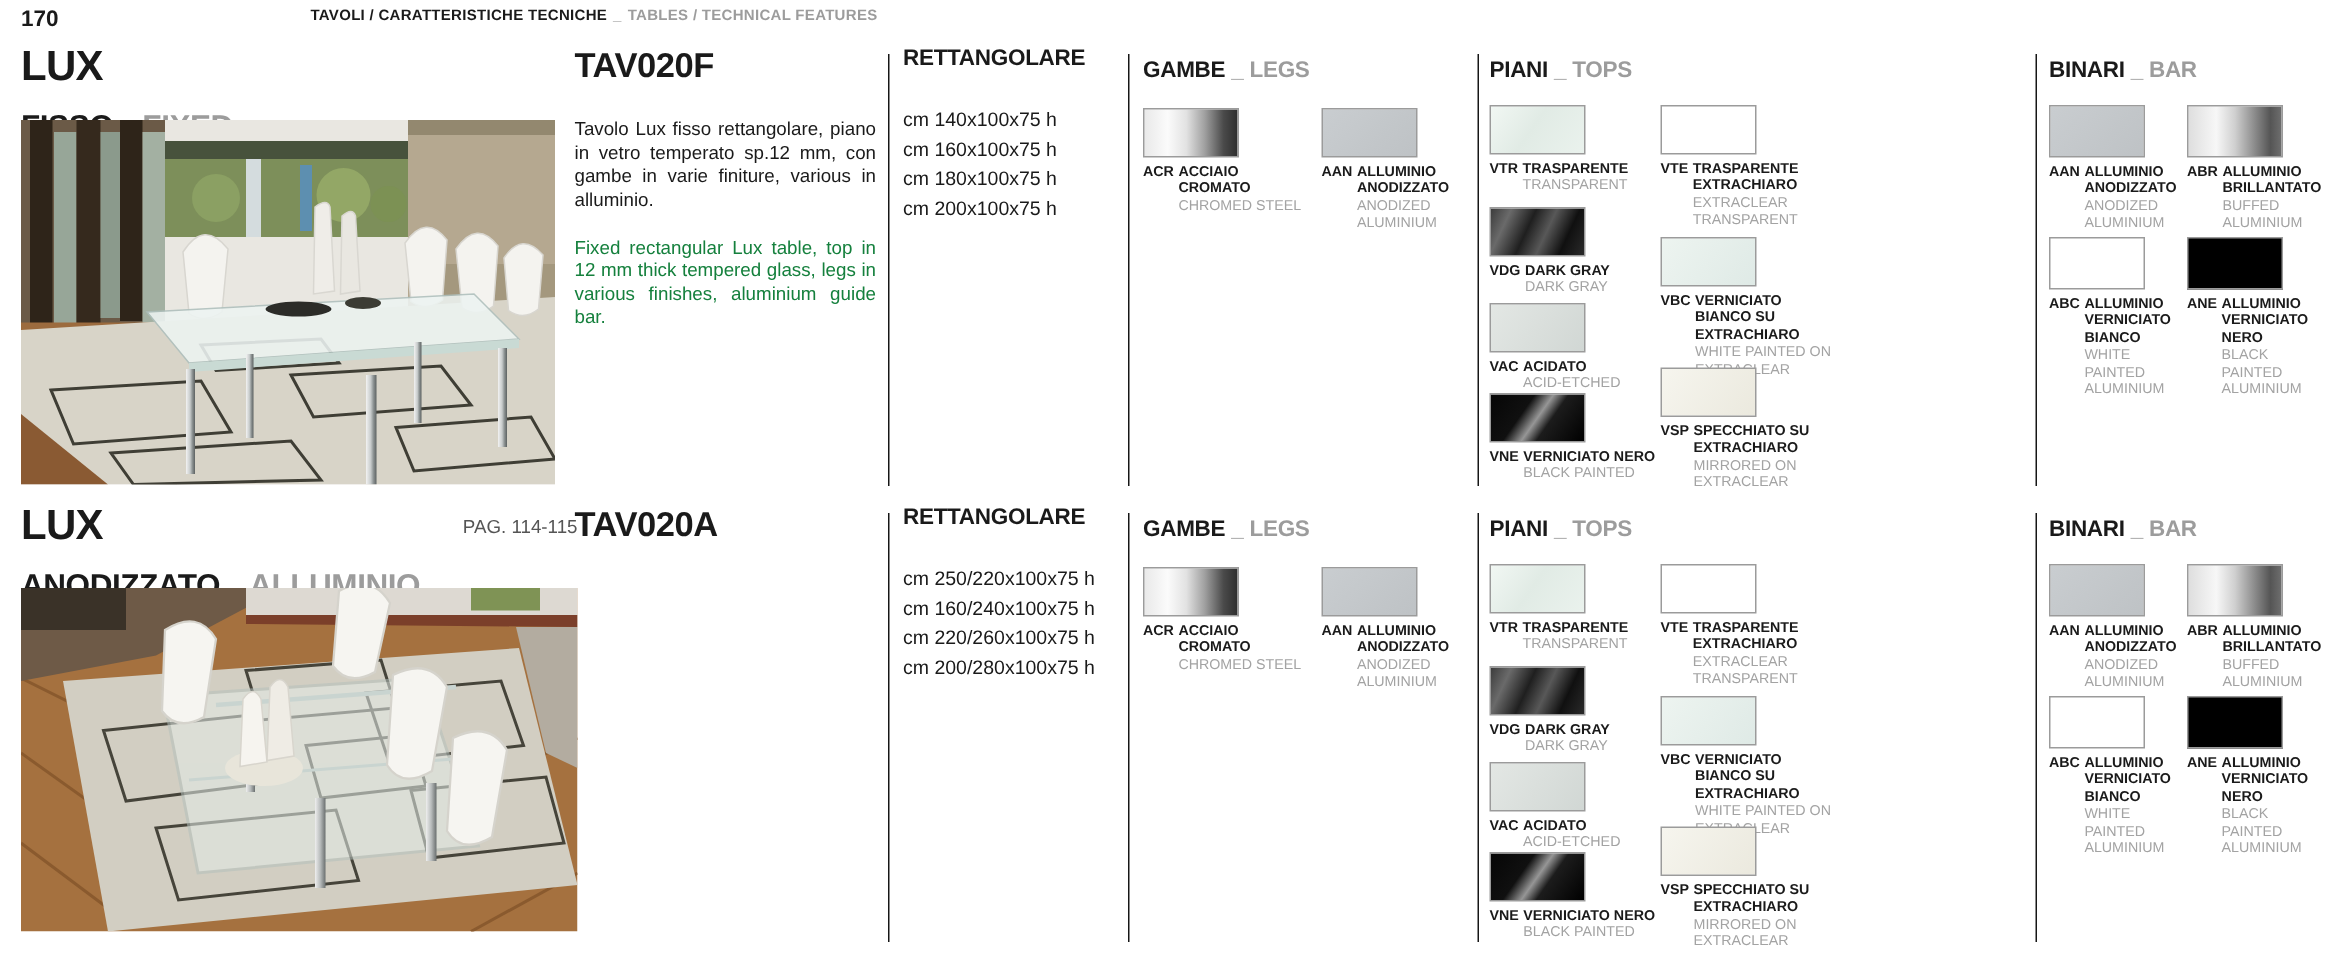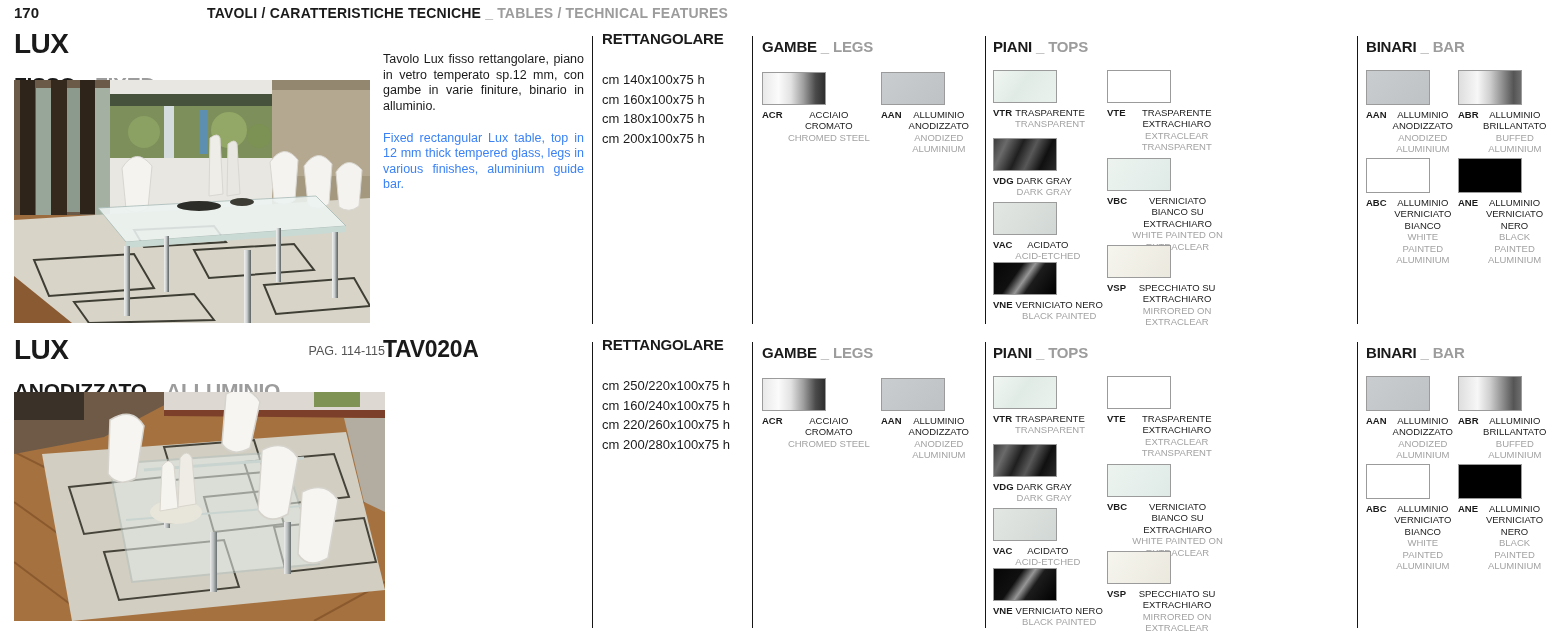--- a/index.html
+++ b/index.html
@@ -4,54 +4,54 @@
 <style>
   * { margin:0; padding:0; box-sizing:border-box; }
   html,body { background:#ffffff; }
   .page {
     position:relative; width:1552px; height:640px; background:#ffffff;
     font-family:"Liberation Sans","DejaVu Sans",sans-serif; color:#1a1a1a; overflow:hidden;
   }
   
   .hdr { position:absolute; top:4px; left:0; width:100%; height:22px; }
   .hdr .pnum { position:absolute; left:14px; top:0; font-size:15px; font-weight:bold; }
-  .hdr .ttl { position:absolute; left:207px; top:1px; font-size:14px; font-weight:bold; letter-spacing:.2px; }
+  .hdr .ttl { position:absolute; left:207px; top:1px; font-size:10px; font-weight:bold; letter-spacing:.2px; }
   .gray { color:#9c9c9c; }
   .sep { padding:0 4px; }
   
   .row { position:absolute; left:0; width:1552px; }
   .row1 { top:30px; height:302px; }
   .row2 { top:336px; height:300px; }
   .vdiv { position:absolute; top:6px; bottom:8px; width:1px; background:#161616; }
   
   .tcol { position:absolute; left:14px; top:0; }
   .pname { font-size:28px; font-weight:bold; line-height:1; letter-spacing:-.5px; }
   .pvar  { font-size:21px; font-weight:bold; line-height:1.1; letter-spacing:-.3px; margin-top:15px; }
   .pagref { position:absolute; top:8px; font-size:12.5px; font-weight:normal; color:#555; }
   .photo { position:absolute; left:14px; }
   .photo svg { display:block; }
   
   .dcol { position:absolute; left:383px; width:201px; }
   .pcode { font-size:23px; font-weight:bold; letter-spacing:-.3px; }
   .dit { margin-top:22px; font-size:12.5px; line-height:1.25; text-align:justify; }
-  .den { margin-top:16px; font-size:12.5px; line-height:1.25; text-align:justify; color:#3b82f6; }
+  .den { margin-top:16px; font-size:12.5px; line-height:1.25; text-align:justify; color:#15803d; }
   
   .scol { position:absolute; left:602px; width:142px; }
   .shead { font-size:15px; font-weight:bold; letter-spacing:-.2px; }
   .sizes { margin-top:23px; font-size:13px; line-height:1.5; }
   
   .fcol { position:absolute; }
   .fhead { position:absolute; top:8px; left:0; font-size:15px; font-weight:bold; letter-spacing:-.2px; white-space:nowrap; }
   .fin { position:absolute; }
   .sw { width:64px; height:33px; border:1px solid #9b9b9b; }
   .sw.tall { height:35px; }
-  .lab { display:flex; margin-top:4px; font-size:9.5px; line-height:1.2;text-align:center; }
+  .lab { display:flex; margin-top:4px; font-size:9.5px; line-height:1.2; }
   .lab .code { font-weight:bold; margin-right:3px; white-space:nowrap; }
   .lab .names { display:flex; flex-direction:column; }
-  .lab .it { color:#1a1a1a; }
+  .lab .it { color:#1a1a1a;font-weight:bold; }
   .lab .en { color:#a3a3a3; }
 </style>
 </head>
 <body>
 
 <div class="page">
 
   <div class="hdr">
     <span class="pnum">170</span>
     <span class="ttl">
@@ -128,21 +128,22 @@
 
         <rect x="110" y="166" width="6" height="70" fill="url(#chrome1)"></rect>
         <rect x="318" y="152" width="6" height="66" fill="url(#chrome1)"></rect>
         <rect x="150" y="156" width="5" height="56" fill="url(#chrome1)"></rect>
         <rect x="262" y="148" width="5" height="54" fill="url(#chrome1)"></rect>
         <rect x="230" y="170" width="7" height="73" fill="url(#chrome1)"></rect>
       </svg>
     </div>
 
     <div class="dcol">
-      <p class="dit">Tavolo Lux fisso rettangolare, piano in vetro temperato sp.12 mm, con gambe in varie finiture, binario in alluminio.</p>
+      <div class="pcode">TAV020F</div>
+      <p class="dit">Tavolo Lux fisso rettangolare, piano in vetro temperato sp.12 mm, con gambe in varie finiture, various in alluminio.</p>
       <p class="den">Fixed rectangular Lux table, top in 12 mm thick tempered glass, legs in various finishes, aluminium guide bar.</p>
     </div>
 
     <div class="scol">
       <div class="shead">RETTANGOLARE</div>
       <div class="sizes">
         <div>cm 140x100x75 h</div>
         <div>cm 160x100x75 h</div>
         <div>cm 180x100x75 h</div>
         <div>cm 200x100x75 h</div>

